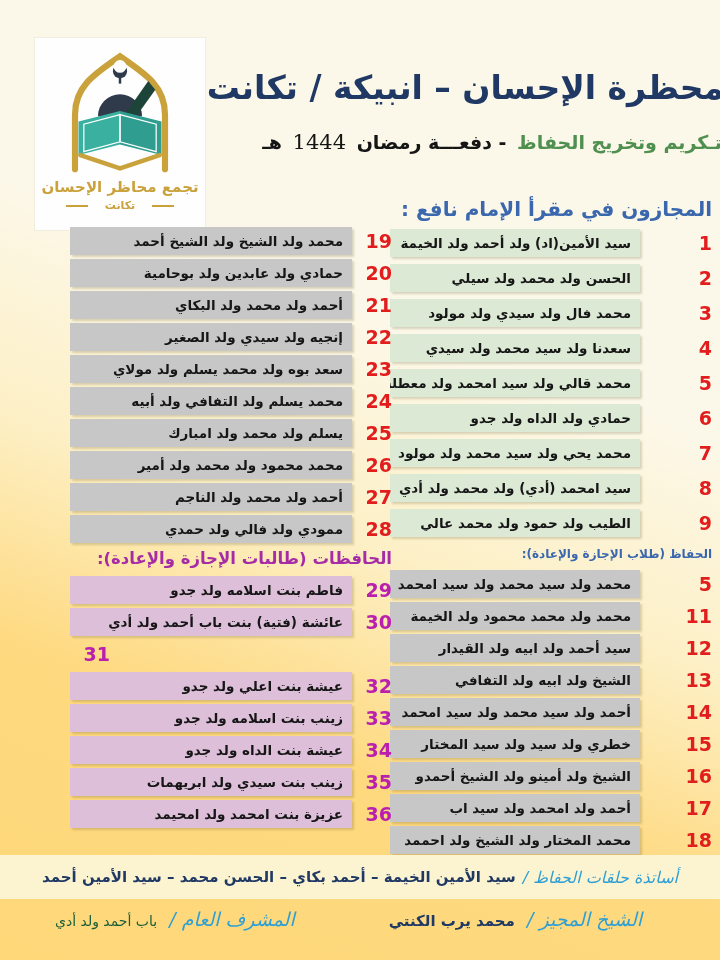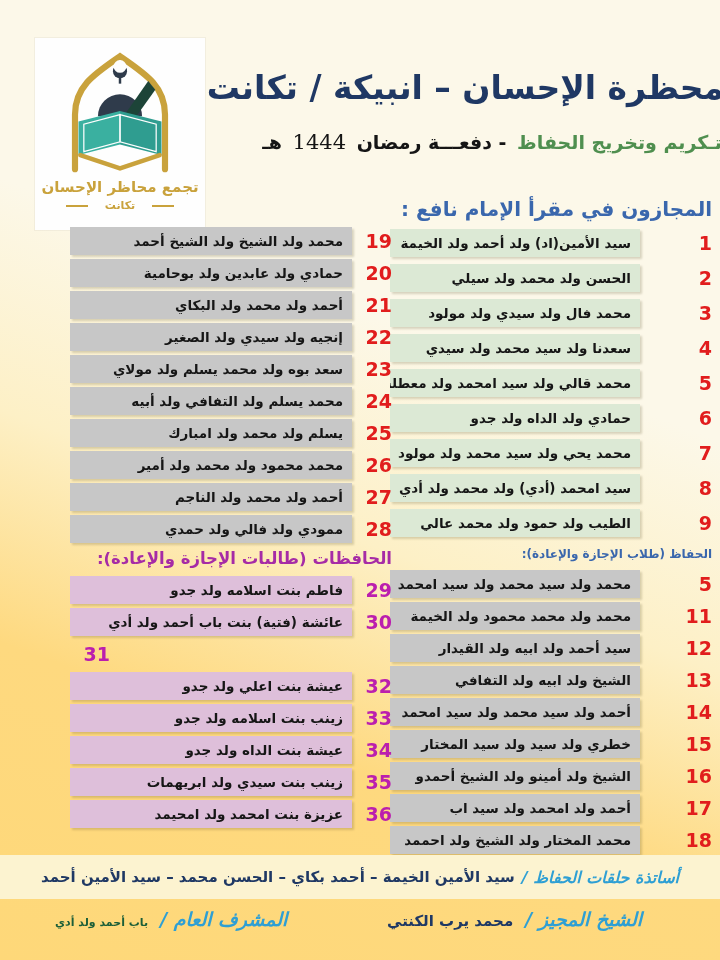--- a/index.html
+++ b/index.html
@@ -54,27 +54,27 @@
   .list.green .bar{background:#dce9d5;}
   .list.gray  .bar{background:#c7c7c7;}
   .list.pink  .bar{background:#debfda;}
   .list.red-num .num{color:#e11d1d;}
   .list.magenta-num .num{color:#bb1fae;}
   
   .footer-band{
     position:absolute;left:0;top:855px;width:720px;height:44px;background:#fcf3d0;
     direction:rtl;display:flex;align-items:center;justify-content:center;white-space:nowrap;
   }
-  .script{color:#2e9fd4;font-size:16px;font-weight:bold;font-style:italic;margin-left:7px;}
+  .script{color:#2e9fd4;font-size:16px;font-weight:normal;font-style:italic;margin-left:7px;}
   .names{color:#1f3864;font-size:15px;font-weight:bold;}
   .footer-row{position:absolute;left:0;top:908px;width:720px;height:36px;}
   .sheikh{position:absolute;right:78px;top:0;direction:rtl;white-space:nowrap;}
   .supervisor{position:absolute;left:55px;top:0;direction:rtl;white-space:nowrap;}
   .sheikh .script,.supervisor .script{font-size:19px;}
-  .name-green{color:#1b5e38;font-size:11px;font-weight:bold;}
+  .name-green{color:#1b5e38;font-size:14px;font-weight:normal;}
 </style>
 </head>
 <body>
 
 <div class="page">
 
   <div class="logo-card">
     <svg width="150" height="138" viewBox="0 0 170 140">
 
       <path d="M34,136 V74 C34,42 56,28 85,8 C114,28 136,42 136,74 V136" fill="none" stroke="#c9a23c" stroke-width="7" stroke-linecap="round"></path>

